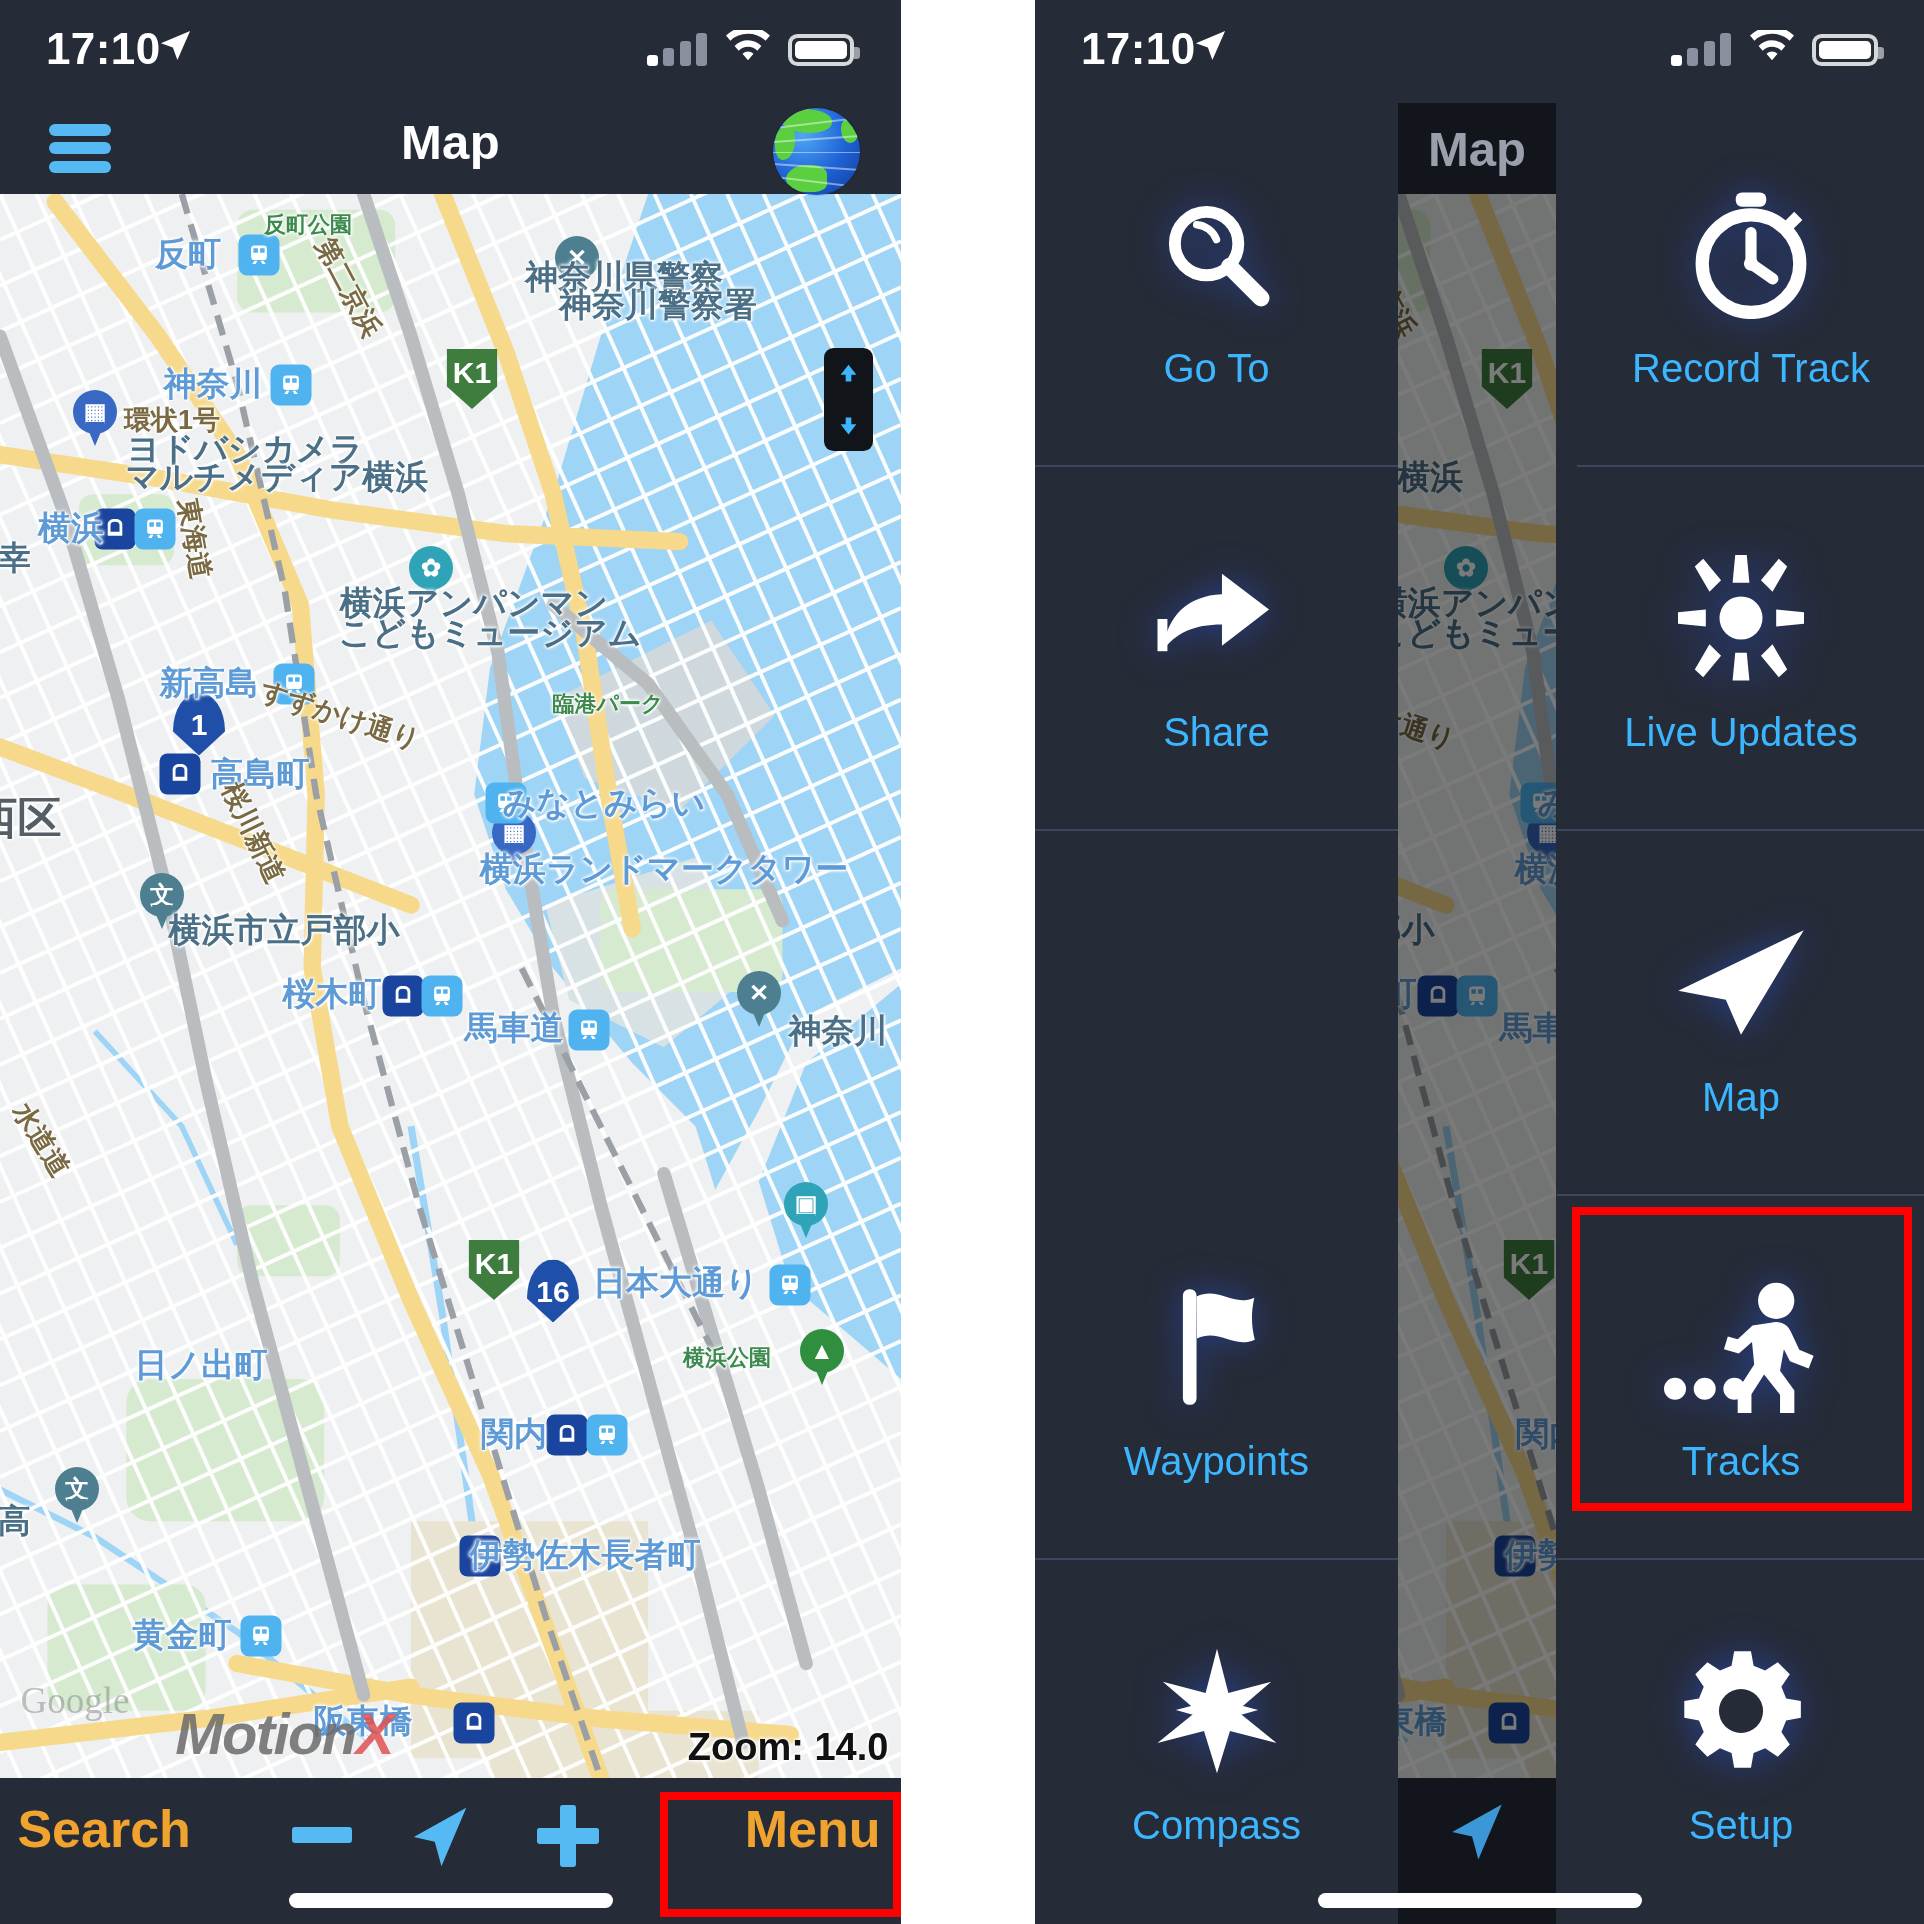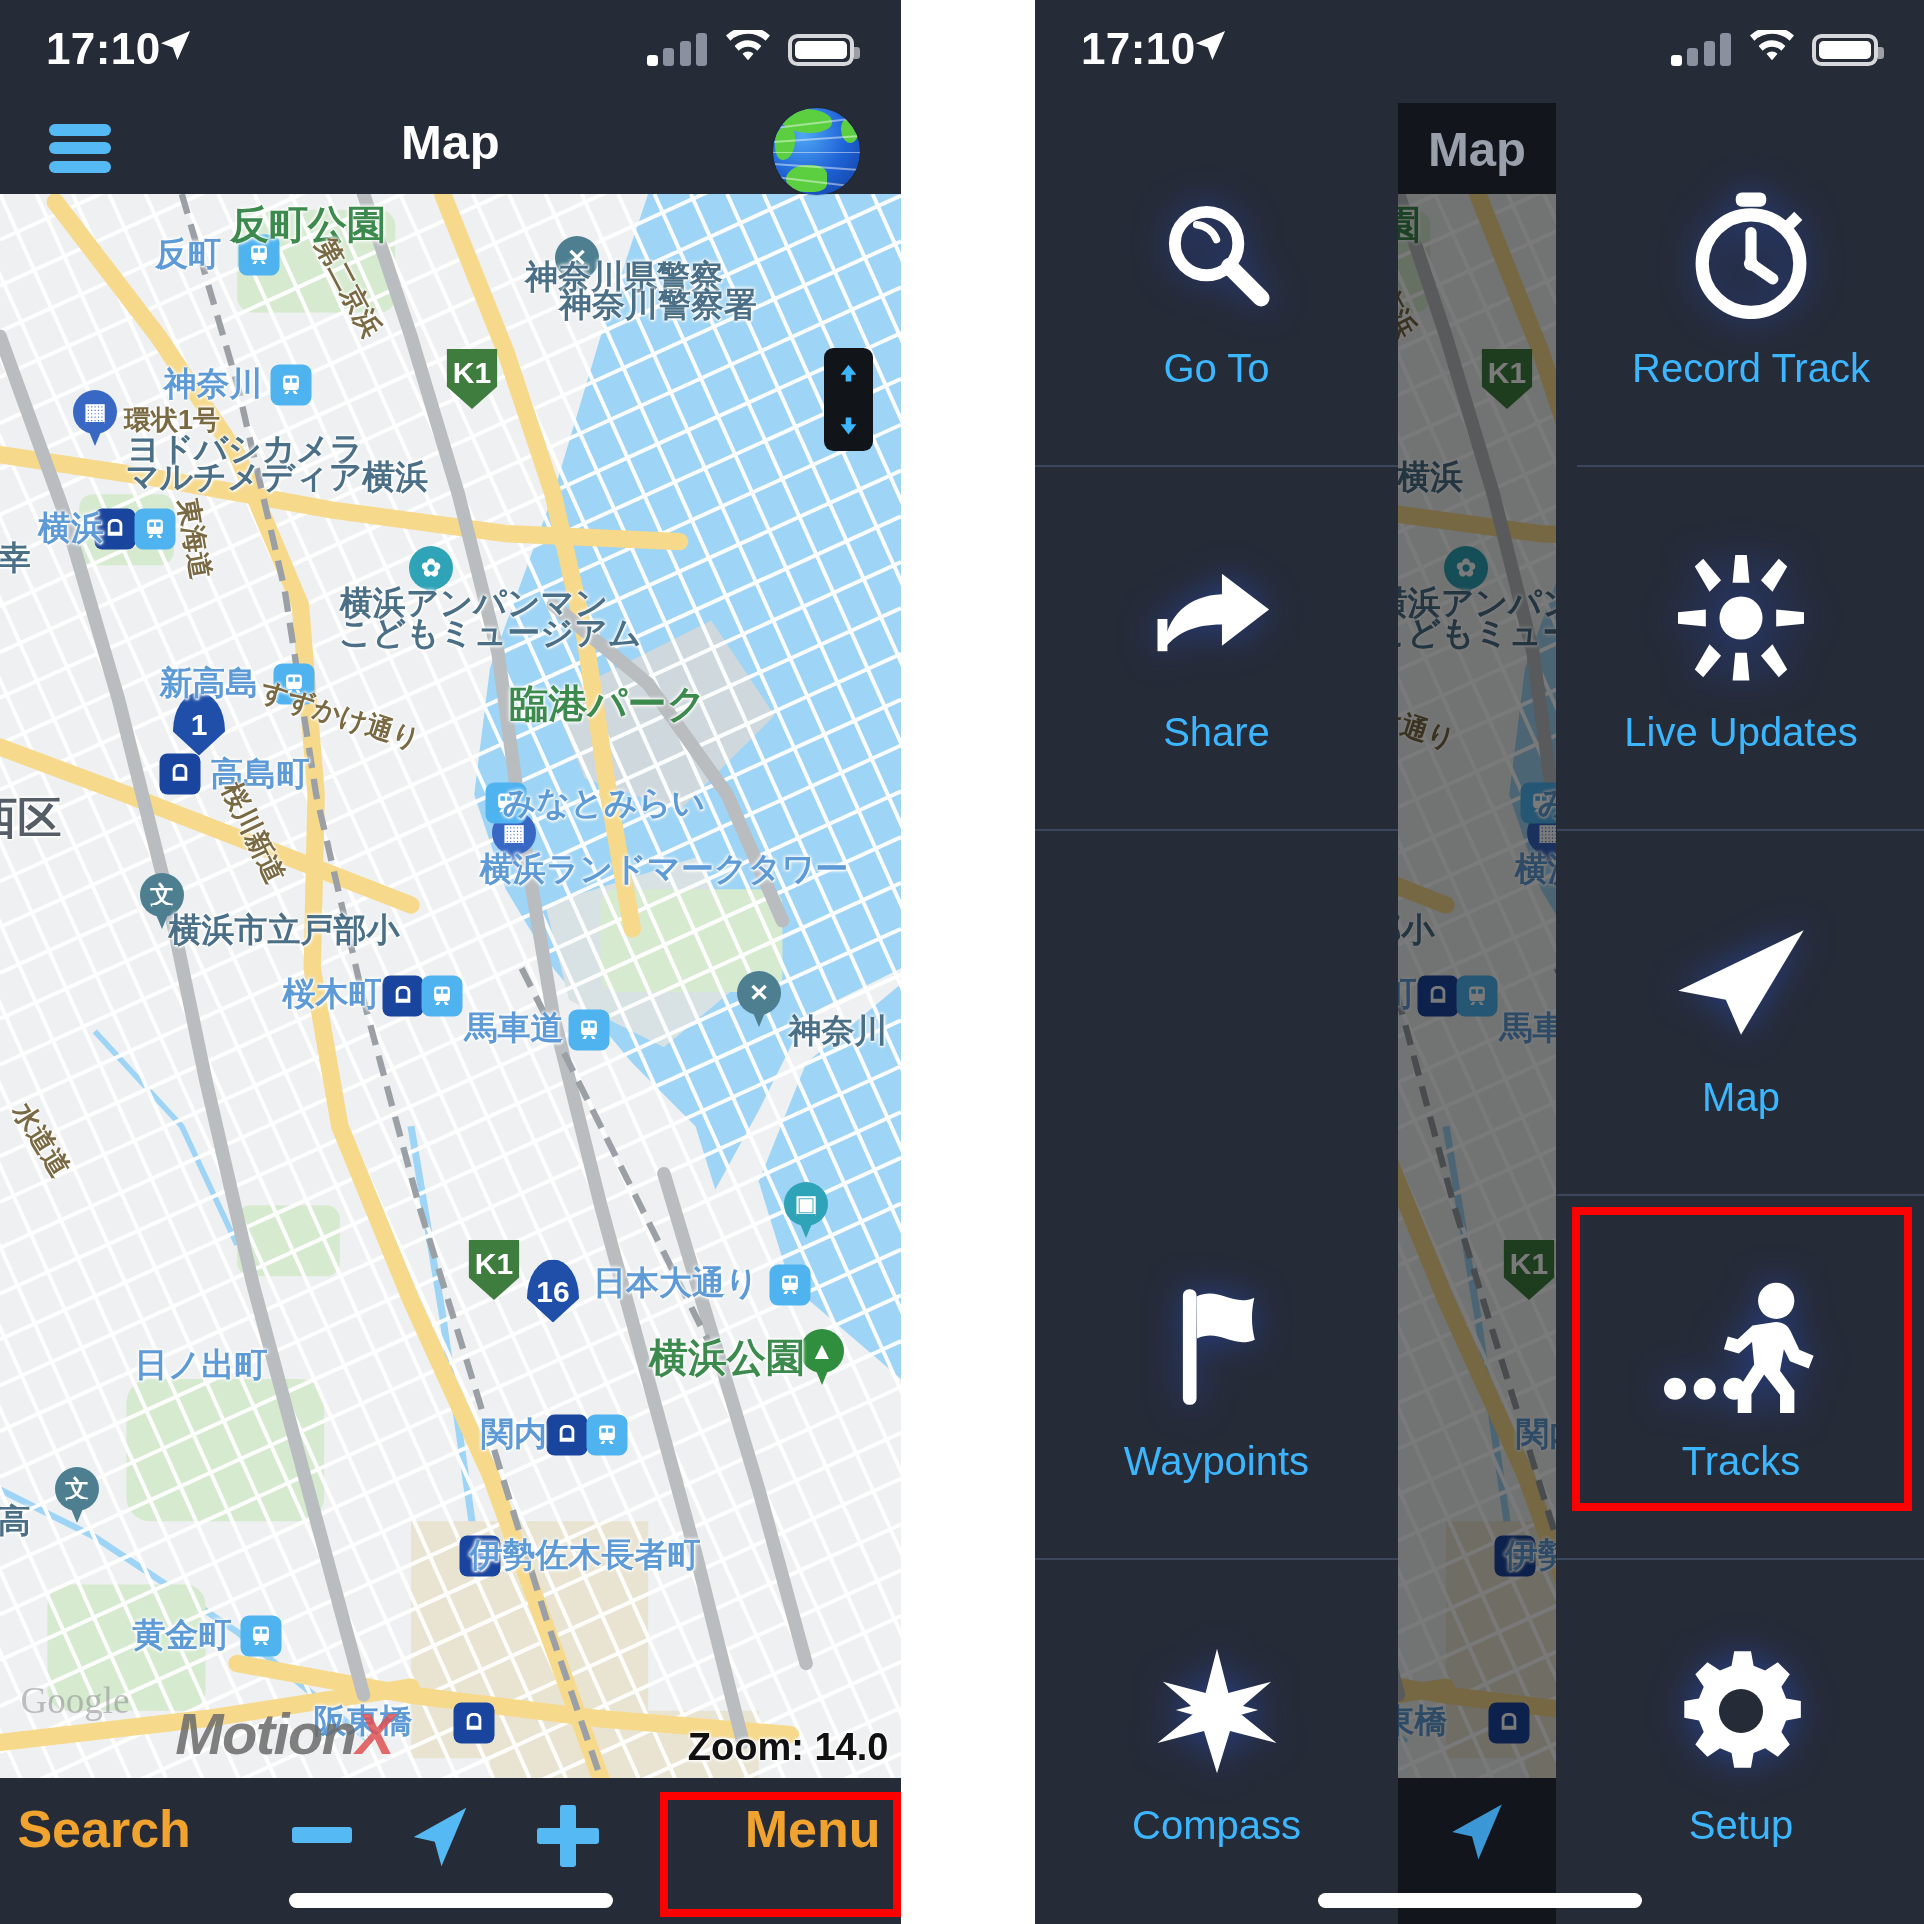--- a/index.html
+++ b/index.html
@@ -41,21 +41,21 @@
   .globe .l3{left:12.6px;top:57px;width:41px;height:27px;border-radius:60% 40% 35% 55%;}
   .globe .l4{right:1.6px;top:11px;width:17.4px;height:24px;}
   .globe .mer{position:absolute;left:-11px;right:-11px;height:1.6px;background:rgba(255,255,255,.45);}
 
   
   .map{position:absolute;left:0;right:0;top:194px;bottom:147px;overflow:hidden;background:#eceff1;}
   .map-canvas{position:absolute;inset:0;}
   .mlabel{position:absolute;white-space:nowrap;font-weight:bold;transform:translate(-50%,-50%);
      text-shadow:0 0 4px #fff,0 0 4px #fff,0 0 2.4px #fff,0.8px 0.8px 1.6px #fff;pointer-events:none;line-height:1.15;}
   .m-station{color:#5e9bd6;font-size:33px;}
-  .m-park{color:#3c8a4e;font-size:39px;}
+  .m-park{color:#3c8a4e;font-size:22px;}
   .m-poi{color:#4a6f86;font-size:33px;}
   .m-road{color:#7a6a44;font-size:27px;font-weight:600;}
   .m-ward{color:#555e66;font-size:44px;}
 
   .pin{position:absolute;width:44px;height:57px;transform:translate(-50%,-100%);}
   .pin .body{position:absolute;left:0;top:0;width:44px;height:44px;border-radius:50% 50% 50% 50%;}
   .pin::after{content:"";position:absolute;left:50%;top:32px;width:0;height:0;margin-left:-10.3px;
      border-left:10.3px solid transparent;border-right:10.3px solid transparent;border-top:24px solid currentColor;}
   .pin.blue{color:#3868c4;}
   .pin.blue .body{background:#3868c4;}

